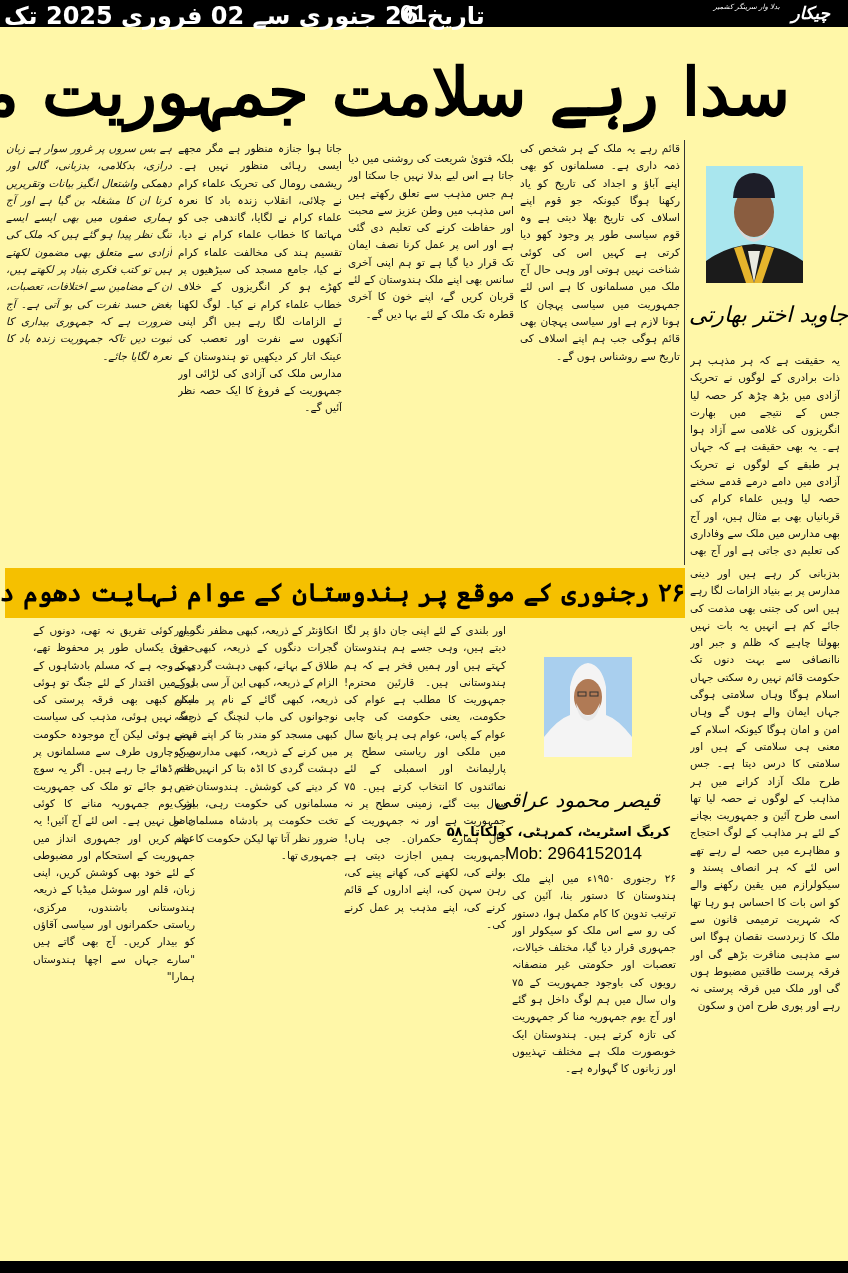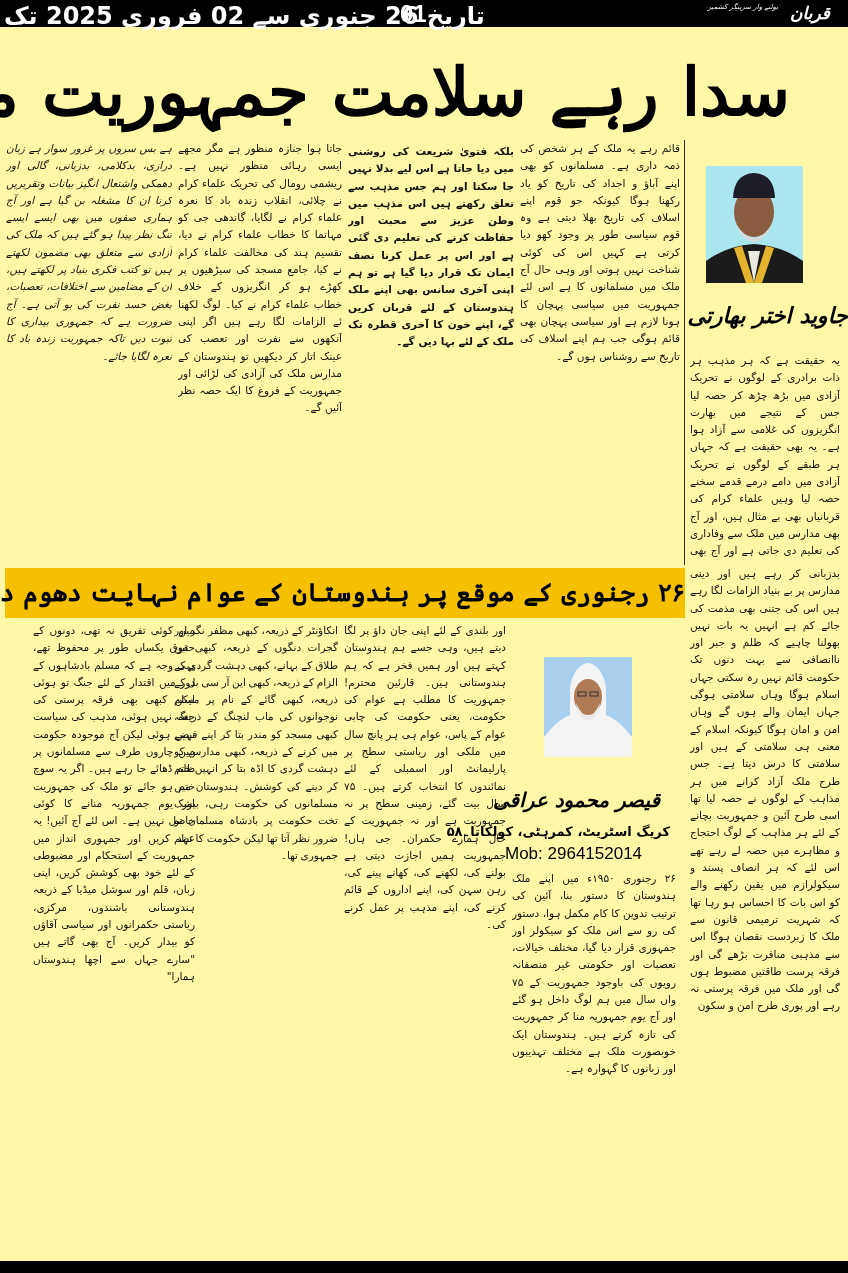--- a/index.html
+++ b/index.html
@@ -35,21 +35,21 @@
     position:absolute; direction:rtl; text-align:justify;
     font-size:10.5px; line-height:17.3px; color:#111; overflow:hidden;
     font-family:"DejaVu Sans", sans-serif;
   }
   .col p { margin:0; }
   .rule { position:absolute; background:#333; }
   .photo {
     position:absolute; overflow:hidden;
   }
   .author {
-    position:absolute; direction:rtl; text-align:left; font-weight:bold;
+    position:absolute; direction:rtl; text-align:left; font-weight:normal;
     font-family:"DejaVu Serif", serif; font-style:italic; white-space:nowrap;
   }
   .banner {
     position:absolute; left:5px; top:568px; width:680px; height:50px;
     background:#f5c000; direction:rtl; text-align:center; color:#000;
     font-weight:bold; font-size:25px; line-height:50px; white-space:nowrap;
     font-family:"DejaVu Serif", serif;
   }
   .address {
     position:absolute; direction:rtl; white-space:nowrap;
@@ -58,22 +58,22 @@
     position:absolute; left:0; bottom:0; width:848px; height:12px; background:#000;
   }
 </style>
 </head>
 <body>
 
 <div class="topbar">
   <div class="date">تاریخ 26 جنوری سے 02 فروری 2025 تک</div>
   <div class="pageno">01</div>
   <div class="logo">
-    <span>قربان</span>
-    <small>بولنے وار سرینگر کشمیر</small>
+    <span>چیکار</span>
+    <small>بدلا وار سرینگر کشمیر</small>
   </div>
 </div>
 
 <div class="headline">سدا رہے سلامت جمہوریت ملک کی!</div>
 
 <div class="photo" style="left:706px; top:166px; width:97px; height:117px; background:#a9e6ee;">
   <svg width="97" height="117" viewBox="0 0 97 117">
     <rect width="97" height="117" fill="#a9e6ee"></rect>
     <path d="M0 117 L0 95 Q20 80 48 78 Q76 80 97 95 L97 117 Z" fill="#1b1b1b"></path>
     <path d="M28 82 L40 117 L48 117 L36 80 Z" fill="#e6b42c"></path>
@@ -86,21 +86,21 @@
 </div>
 <div class="author" style="left:690px; top:302px; width:158px; font-size:22px;">جاوید اختر بھارتی</div>
 
 <div class="col" style="left:690px; top:352px; width:150px; height:208px;">
   <p>یہ حقیقت ہے کہ ہر مذہب ہر ذات برادری کے لوگوں نے تحریک آزادی میں بڑھ چڑھ کر حصہ لیا جس کے نتیجے میں بھارت انگریزوں کی غلامی سے آزاد ہوا ہے۔ یہ بھی حقیقت ہے کہ جہاں ہر طبقے کے لوگوں نے تحریک آزادی میں دامے درمے قدمے سخنے حصہ لیا وہیں علماء کرام کی قربانیاں بھی بے مثال ہیں، اور آج بھی مدارس میں ملک سے وفاداری کی تعلیم دی جاتی ہے اور آج بھی مدارس کی ہی دین ہے کہ ملک کی حفاظت کے لئے اپنے خون کا آخری قطرہ تک بہانے کو تیار ہیں۔</p>
 </div>
 <div class="rule" style="left:684px; top:140px; width:1px; height:425px;"></div>
 <div class="col" style="left:520px; top:140px; width:160px; height:420px;">
   <p>قائم رہے یہ ملک کے ہر شخص کی ذمہ داری ہے۔ مسلمانوں کو بھی اپنے آباؤ و اجداد کی تاریخ کو یاد رکھنا ہوگا کیونکہ جو قوم اپنے اسلاف کی تاریخ بھلا دیتی ہے وہ قوم سیاسی طور پر وجود کھو دیا کرتی ہے کہیں اس کی کوئی شناخت نہیں ہوتی اور وہی حال آج ملک میں مسلمانوں کا ہے اس لئے جمہوریت میں سیاسی پہچان کا ہونا لازم ہے اور سیاسی پہچان بھی قائم ہوگی جب ہم اپنے اسلاف کی تاریخ سے روشناس ہوں گے۔</p>
 </div>
-<div class="col" style="left:348px; top:143px; width:166px; height:420px;font-weight:bold;">
+<div class="col" style="left:348px; top:150px; width:166px; height:420px;">
   <p>بلکہ فتویٰ شریعت کی روشنی میں دیا جاتا ہے اس لیے بدلا نہیں جا سکتا اور ہم جس مذہب سے تعلق رکھتے ہیں اس مذہب میں وطن عزیز سے محبت اور حفاظت کرنے کی تعلیم دی گئی ہے اور اس پر عمل کرنا نصف ایمان تک قرار دیا گیا ہے تو ہم اپنی آخری سانس بھی اپنے ملک ہندوستان کے لئے قربان کریں گے، اپنے خون کا آخری قطرہ تک ملک کے لئے بہا دیں گے۔</p>
 </div>
 <div class="col" style="left:178px; top:140px; width:164px; height:420px;">
   <p>جاتا ہوا جنازہ منظور ہے مگر مجھے ایسی رہائی منظور نہیں ہے۔ ریشمی رومال کی تحریک علماء کرام نے چلائی، انقلاب زندہ باد کا نعرہ علماء کرام نے لگایا، گاندھی جی کو مہاتما کا خطاب علماء کرام نے دیا، تقسیم ہند کی مخالفت علماء کرام نے کیا، جامع مسجد کی سیڑھیوں پر کھڑے ہو کر انگریزوں کے خلاف خطاب علماء کرام نے کیا۔ لوگ لکھنا ئے الزامات لگا رہے ہیں اگر اپنی آنکھوں سے نفرت اور تعصب کی عینک اتار کر دیکھیں تو ہندوستان کے مدارس ملک کی آزادی کی لڑائی اور جمہوریت کے فروغ کا ایک حصہ نظر آئیں گے۔</p>
 </div>
 <div class="col" style="left:6px; top:140px; width:166px; height:420px;font-style:italic;">
   <p>ہے بس سروں پر غرور سوار ہے زبان درازی، بدکلامی، بدزبانی، گالی اور دھمکی واشتعال انگیز بیانات وتقریریں کرنا ان کا مشغلہ بن گیا ہے اور آج ہماری صفوں میں بھی ایسے ایسے تنگ نظر پیدا ہو گئے ہیں کہ ملک کی آزادی سے متعلق بھی مضمون لکھتے ہیں تو کتب فکری بنیاد پر لکھتے ہیں، ان کے مضامین سے اختلافات، تعصبات، بغض حسد نفرت کی بو آتی ہے۔ آج ضرورت ہے کہ جمہوری بیداری کا ثبوت دیں تاکہ جمہوریت زندہ باد کا نعرہ لگایا جائے۔</p>
 </div>
 
 <div class="banner">۲۶ رجنوری کے موقع پر ہندوستان کے عوام نہایت دھوم دھام سے یوم جمہوریہ مناتے ہیں</div>

